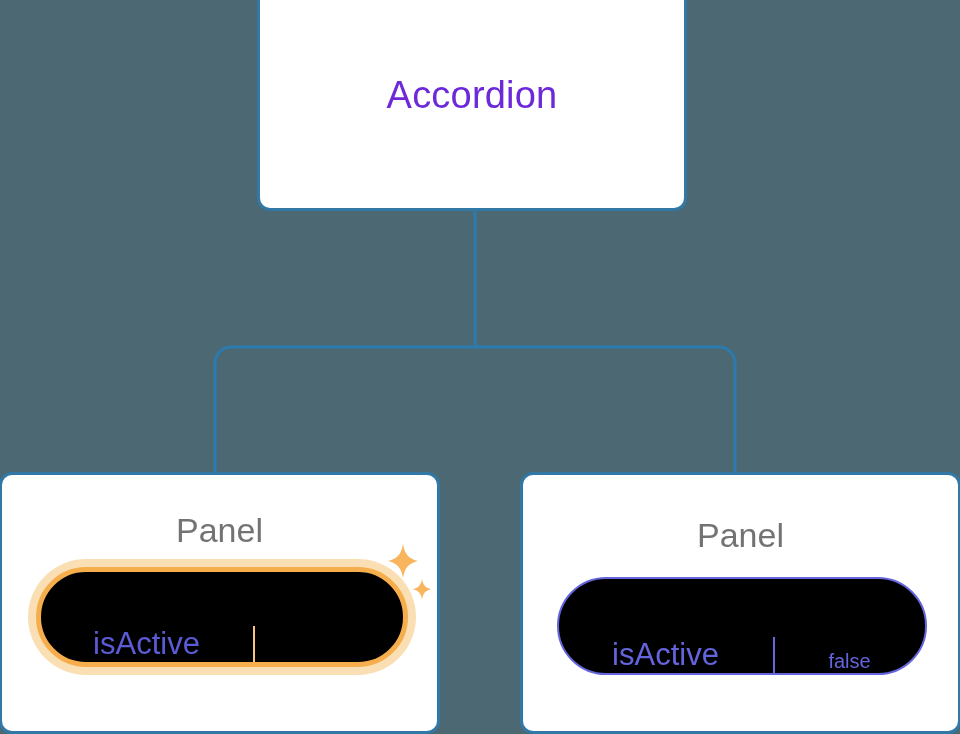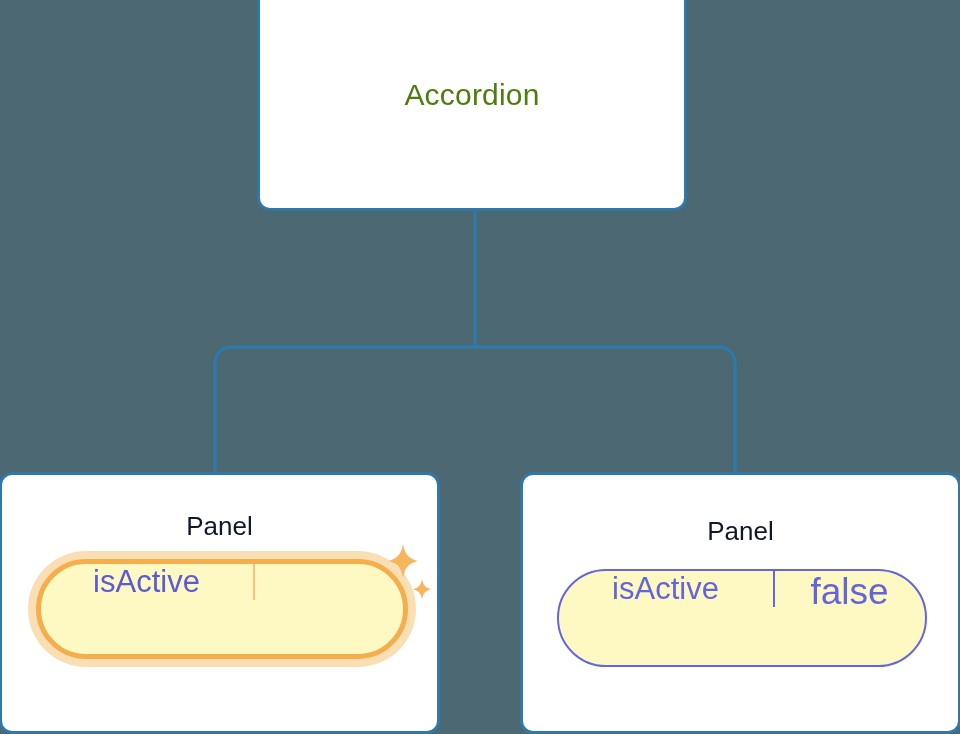--- a/index.html
+++ b/index.html
@@ -47,56 +47,56 @@
 
   .node-root {
     left: 257px;
     top: -22px;
     width: 430px;
     height: 233px;
     justify-content: center;
   }
 
   .node-title-root {
-    color: #4d7c0f;
-    font-size: 30px;
+    color: #6d28d9;
+    font-size: 38px;
     line-height: 1;
     letter-spacing: 0.2px;
     white-space: nowrap;
   }
 
   .node-panel {
     width: 441px;
     height: 262px;
     top: 472px;
     padding-top: 38px;
   }
 
   .node-panel-left  { left: -1px; }
   .node-panel-right { left: 520px; width: 441px; padding-top: 43px; }
 
   .node-title-panel {
-    color: #0f172a;
-    font-size: 26px;
+    color: #737373;
+    font-size: 34px;
     line-height: 1;
     white-space: nowrap;
   }
 
   
   .pill-wrap {
     position: relative;
     display: flex;
     align-items: center;
     justify-content: center;
   }
 
   .pill {
     display: flex;
-    align-items: flex-start;
-    background: #fef9c3;
+    align-items: flex-end;
+    background: #000000;
     box-sizing: border-box;
     border-radius: 999px;
     overflow: hidden;
   }
 
   .pill-key, .pill-val {
     display: flex;
     align-items: center;
     justify-content: center;
     box-sizing: border-box;
@@ -135,21 +135,21 @@
   }
   .pill-plain .pill-key {
     width: 216px;
     border-right: 2px solid #6565dd;
     color: #6464dd;
     font-size: 31px;
   }
   .pill-plain .pill-val {
     flex: 1 1 auto;
     color: #6464dd;
-    font-size: 37px;
+    font-size: 20px;
   }
 
   
   .sparkles {
     position: absolute;
     left: 385px;
     top: 544px;
     width: 56px;
     height: 62px;
     pointer-events: none;

